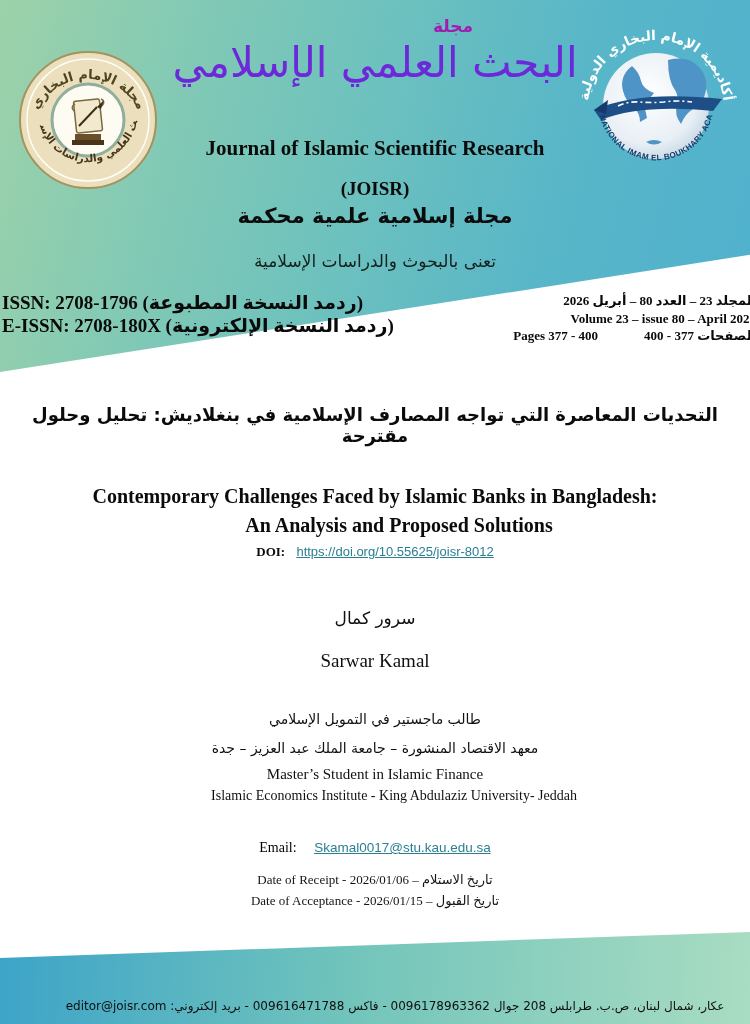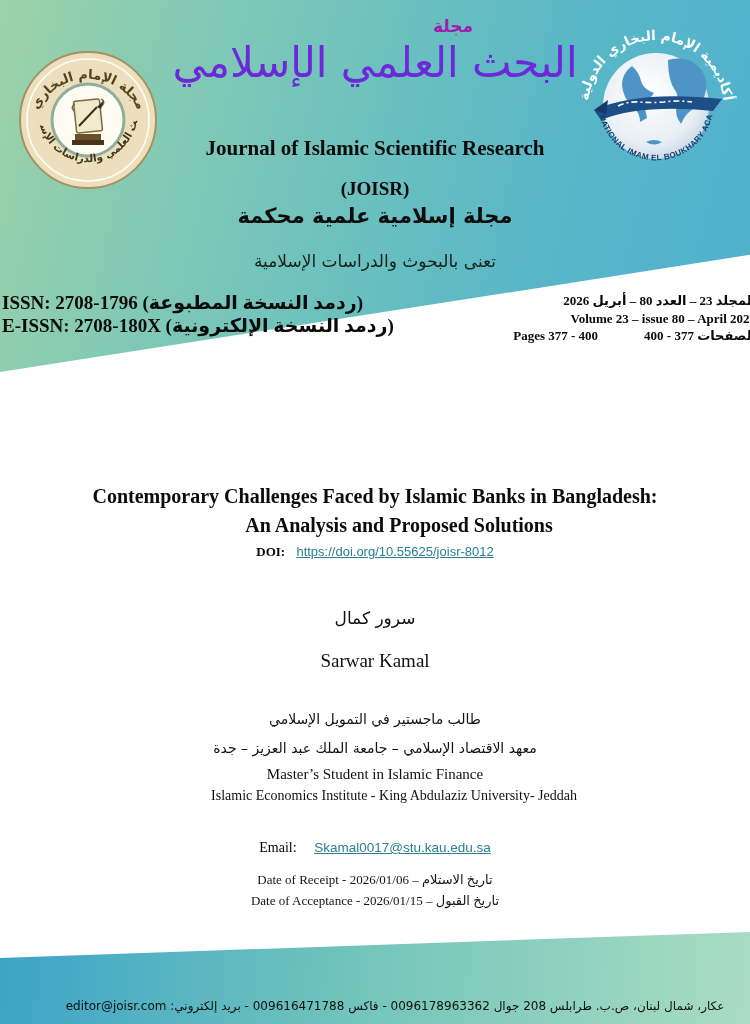--- a/index.html
+++ b/index.html
@@ -149,32 +149,33 @@
   </div>
 
   <div class="issue-block">
     <div dir="rtl">المجلد 23 – العدد 80 – أبريل 2026</div>
     <div dir="ltr">Volume 23 – issue 80 – April 2026</div>
     <div class="issue-pages" dir="ltr">
       <span dir="ltr">Pages 377 - 400</span><span class="gap"></span><span dir="rtl">الصفحات 377 - 400</span>
     </div>
   </div>
 
+  <div class="center article-title-ar" dir="rtl">التحديات المعاصرة التي تواجه المصارف الإسلامية في بنغلاديش: تحليل وحلول مقترحة</div>
   <div class="center title-en l1 en">Contemporary Challenges Faced by Islamic Banks in Bangladesh:</div>
   <div class="center title-en l2 en">An Analysis and Proposed Solutions</div>
 
   <div class="center doi-line">
     <span class="label en">DOI:</span>
     <a class="link">https://doi.org/10.55625/joisr-8012</a>
   </div>
 
   <div class="center author-ar ar" dir="rtl">سرور كمال</div>
   <div class="center author-en en">Sarwar Kamal</div>
   <div class="center affil-ar1 ar" dir="rtl">طالب ماجستير في التمويل الإسلامي</div>
-  <div class="center affil-ar2 ar" dir="rtl">معهد الاقتصاد الإسلامي – جامعة الملك عبد العزيز – جدة</div>
+  <div class="center affil-ar2 ar" dir="rtl">معهد الاقتصاد المنشورة – جامعة الملك عبد العزيز – جدة</div>
   <div class="center affil-en1 en">Master’s Student in Islamic Finance</div>
   <div class="center affil-en2 en">Islamic Economics Institute - King Abdulaziz University- Jeddah</div>
 
   <div class="center email-line">
     <span class="label en">Email:</span>
     <a class="link">Skamal0017@stu.kau.edu.sa</a>
   </div>
 
   <div class="center date-line receipt en" dir="ltr">Date of Receipt - 2026/01/06 – تاريخ الاستلام</div>
   <div class="center date-line accept en" dir="ltr">Date of Acceptance - 2026/01/15 – تاريخ القبول</div>

